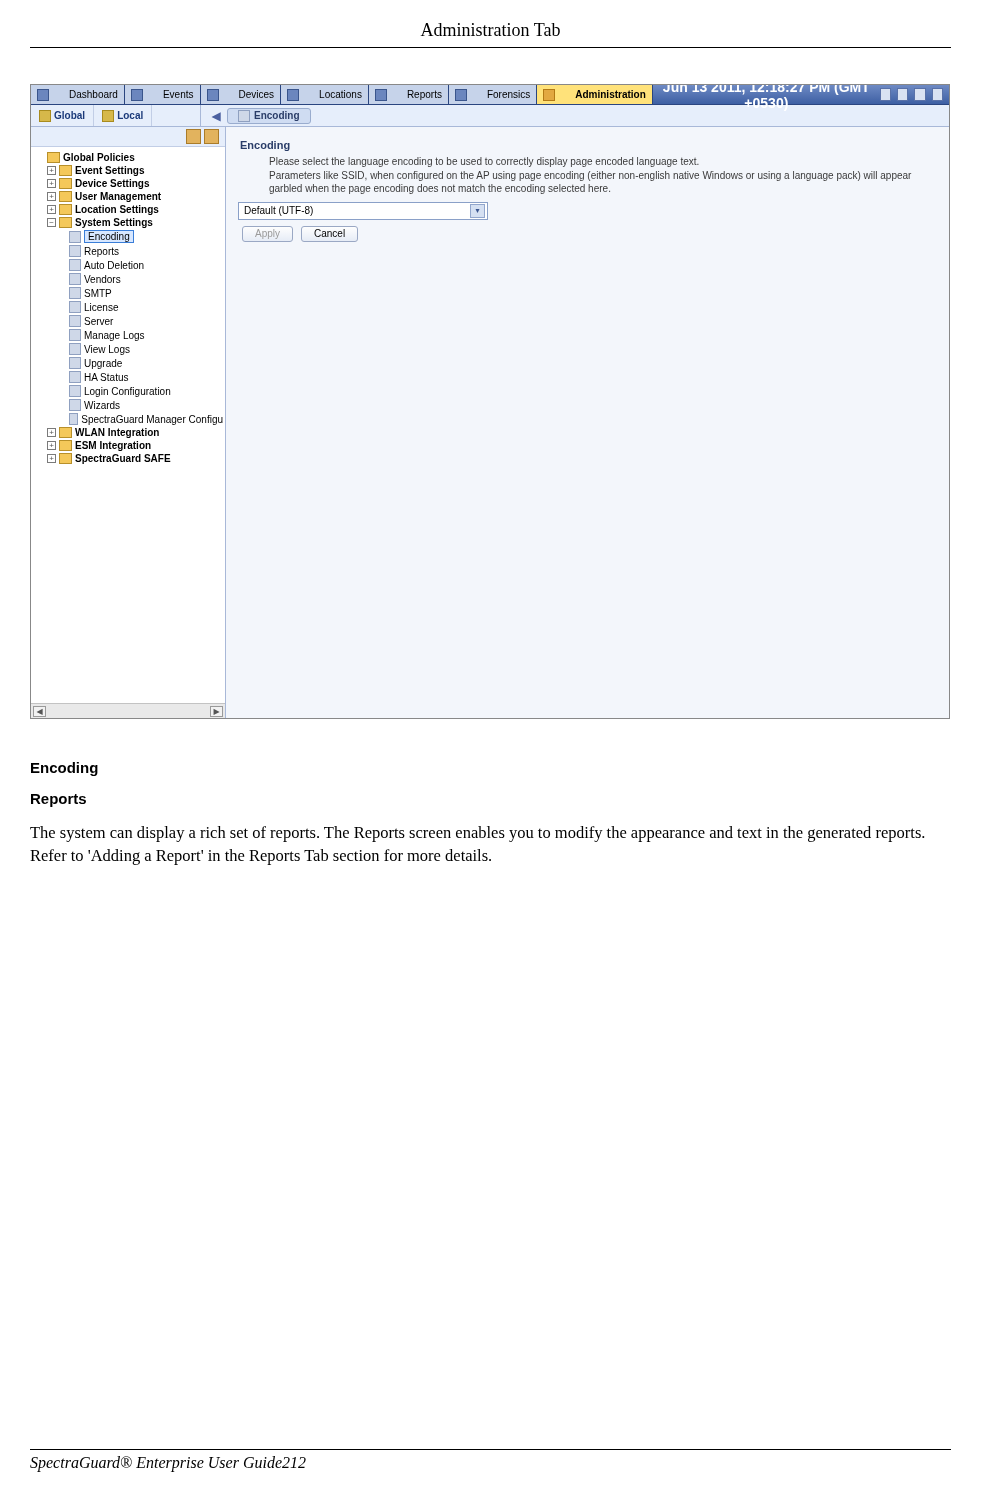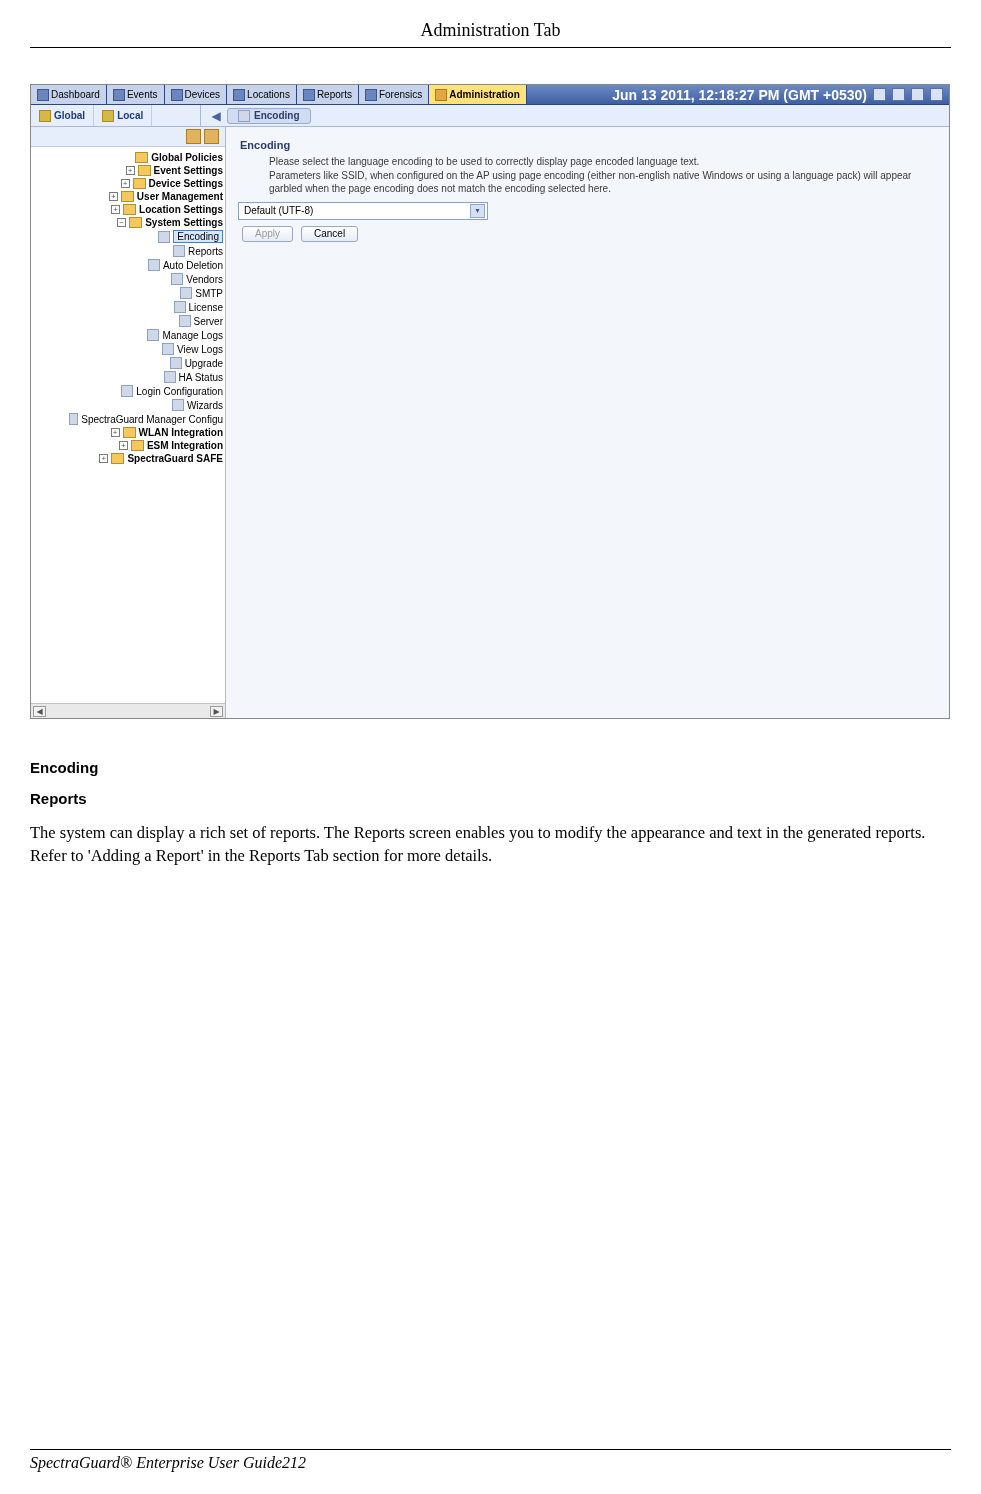--- a/index.html
+++ b/index.html
@@ -41,21 +41,21 @@
     align-items: stretch;
     height: 20px;
     background: linear-gradient(#6e8ac4, #3d5fa3);
     color: #fff;
     border-bottom: 1px solid #2a4580;
   }
   .main-tabs { display: flex; }
   .main-tab {
     display: flex;
     align-items: center;
-    gap: 2px;
+    gap: 20px;
     padding: 0 6px;
     border-right: 1px solid #2a4580;
     background: #c6d3ea;
     color: #000;
     font-size: 10px;
   }
   .main-tab.active {
     background: #ffe27a;
     font-weight: bold;
   }
@@ -147,21 +147,20 @@
     overflow:auto;
     padding:4px 2px 4px 2px;
   }
   .node {
     display:flex;
     align-items:center;
     gap:3px;
     padding:1px 0 1px 2px;
     white-space:nowrap;
     font-size:10px;
-    justify-content:flex-end;
   }
   .expander {
     width:9px;height:9px;
     border:1px solid #7a7a7a;
     display:flex;align-items:center;justify-content:center;
     font-size:8px;line-height:1;color:#555;
     background:#fff;
   }
   .expander.none { border:none; background:transparent; }
   .folder-ico { width:13px;height:11px;background:#f4c85a;border:1px solid #b8902a; }

